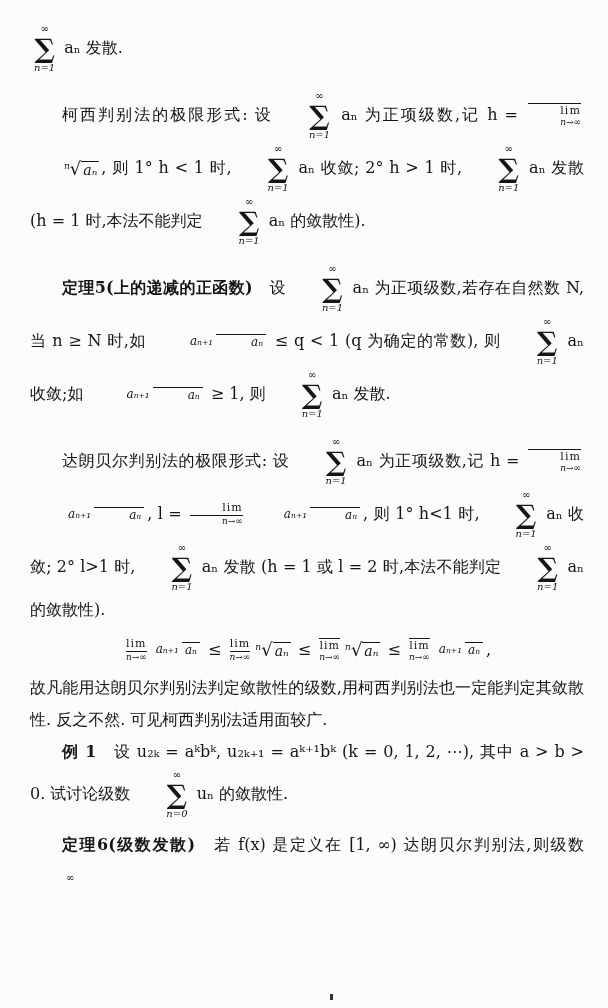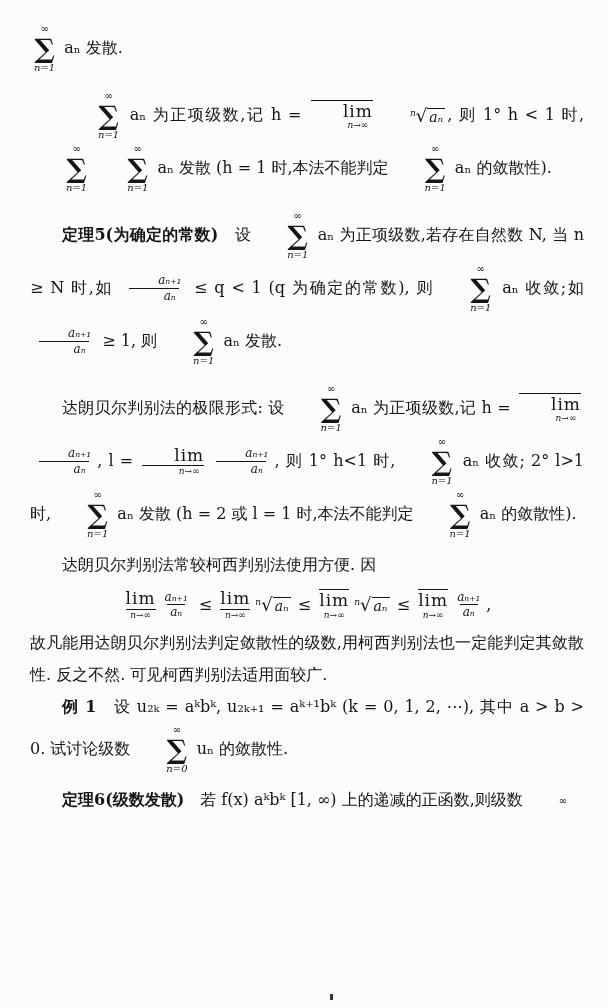--- a/index.html
+++ b/index.html
@@ -22,27 +22,27 @@
   
   .sum{display:inline-flex;flex-direction:column;align-items:center;
        vertical-align:middle;line-height:1;margin:2px 4px;}
   .s-sup{font-size:10px;line-height:1;}
   .s-sigma{font-size:27px;font-weight:bold;line-height:1;margin:1px 0;}
   .s-sub{font-size:10px;line-height:1;font-style:italic;}
 
   
   .lim{display:inline-flex;flex-direction:column;align-items:center;
        vertical-align:middle;line-height:1;margin:0 3px;}
-  .l-word{font-size:17px;line-height:1.1;letter-spacing:1px;}
+  .l-word{font-size:11px;line-height:1.1;letter-spacing:1px;}
   .lim.ol .l-word{border-top:1.5px solid #151515;padding-top:1px;}
   .lim.ul .l-word{border-bottom:1.5px solid #151515;padding-bottom:1px;}
   .l-sub{font-size:9px;line-height:1.2;font-style:italic;}
 
   
-  .frac{display:inline-flex;flex-direction:column;align-items:center;
+  .frac{display:inline-flex;flex-direction:row;align-items:center;
         vertical-align:middle;line-height:1;margin:0 3px;font-style:italic;}
   .f-num{font-size:12px;line-height:1.1;padding:0 3px;}
   .f-den{font-size:12px;line-height:1.1;padding:1px 3px 0;border-top:1.3px solid #151515;}
 
   
   .root{display:inline-block;vertical-align:middle;margin:0 2px;font-style:italic;text-align:center;}
   .r-idx{font-size:9px;vertical-align:super;}
   .r-sign{font-size:18px;font-style:normal;}
   .r-rad{font-size:14px;border-top:1.3px solid #151515;padding:0 2px;}
 
@@ -59,44 +59,44 @@
 
   <p>
     <span class="sum">
         <span class="s-sup">∞</span>
         <span class="s-sigma">∑</span>
         <span class="s-sub">n=1</span>
       </span><span class="run"> aₙ 发散.</span>
   </p>
 
   <p class="indent mt-md">
-    <span class="sum">
+    <span class="run">柯西判别法的极限形式: 设</span><span class="sum">
         <span class="s-sup">∞</span>
         <span class="s-sigma">∑</span>
         <span class="s-sub">n=1</span>
       </span><span class="run"> aₙ 为正项级数,记 h = </span><span class="lim ol">
         <span class="l-word">lim</span>
         <span class="l-sub">n→∞</span>
       </span><span class="root"><span class="r-idx">n</span><span class="r-sign">√</span><span class="r-rad">aₙ</span></span><span class="run">, 则 1° h &lt; 1 时,</span><span class="sum">
         <span class="s-sup">∞</span>
         <span class="s-sigma">∑</span>
         <span class="s-sub">n=1</span>
-      </span><span class="sum">
+      </span><span class="run"> aₙ 收敛; 2° h &gt; 1 时,</span><span class="sum">
         <span class="s-sup">∞</span>
         <span class="s-sigma">∑</span>
         <span class="s-sub">n=1</span>
       </span><span class="run"> aₙ 发散 (h = 1 时,本法不能判定</span><span class="sum">
         <span class="s-sup">∞</span>
         <span class="s-sigma">∑</span>
         <span class="s-sub">n=1</span>
       </span><span class="run"> aₙ 的敛散性).</span>
   </p>
 
   <p class="indent mt-md">
-    <span class="run bold">定理5(为确定的常数)</span><span class="run">　设</span><span class="sum">
+    <span class="run bold">定理5(上的递减的正函数)</span><span class="run">　设</span><span class="sum">
         <span class="s-sup">∞</span>
         <span class="s-sigma">∑</span>
         <span class="s-sub">n=1</span>
       </span><span class="run"> aₙ 为正项级数,若存在自然数 N, 当 n ≥ N 时,如 </span><span class="frac">
         <span class="f-num">aₙ₊₁</span>
         <span class="f-den">aₙ</span>
       </span><span class="run"> ≤ q &lt; 1 (q 为确定的常数), 则</span><span class="sum">
         <span class="s-sup">∞</span>
         <span class="s-sigma">∑</span>
         <span class="s-sub">n=1</span>
@@ -128,30 +128,27 @@
         <span class="f-num">aₙ₊₁</span>
         <span class="f-den">aₙ</span>
       </span><span class="run">, 则 1° h&lt;1 时,</span><span class="sum">
         <span class="s-sup">∞</span>
         <span class="s-sigma">∑</span>
         <span class="s-sub">n=1</span>
       </span><span class="run"> aₙ 收敛; 2° l&gt;1 时,</span><span class="sum">
         <span class="s-sup">∞</span>
         <span class="s-sigma">∑</span>
         <span class="s-sub">n=1</span>
-      </span><span class="run"> aₙ 发散 (h = 2 或 l = 1 时,本法不能判定</span><span class="sum">
+      </span><span class="run"> aₙ 发散 (h = 1 或 l = 2 时,本法不能判定</span><span class="sum">
         <span class="s-sup">∞</span>
         <span class="s-sigma">∑</span>
         <span class="s-sub">n=1</span>
       </span><span class="run"> aₙ 的敛散性).</span>
   </p>
 
-  <p class="indent mt-sm">
-    <span class="run">达朗贝尔判别法常较柯西判别法使用方便. 因</span>
-  </p>
 
   <p class="formula-line">
     <span class="lim ul">
         <span class="l-word">lim</span>
         <span class="l-sub">n→∞</span>
       </span><span class="frac">
         <span class="f-num">aₙ₊₁</span>
         <span class="f-den">aₙ</span>
       </span><span class="run"> ≤ </span><span class="lim ul">
         <span class="l-word">lim</span>
@@ -176,21 +173,21 @@
     <span class="run bold">例 1</span><span class="run">　设 u₂ₖ = aᵏbᵏ, u₂ₖ₊₁ = aᵏ⁺¹bᵏ (k = 0, 1, 2, ⋯), 其中 a &gt; b &gt; 0. 试讨论级数</span><span class="sum">
         <span class="s-sup">∞</span>
         <span class="s-sigma">∑</span>
         <span class="s-sub">n=0</span>
       </span><span class="run"> uₙ 的敛散性.</span>
   </p>
 
 
 
   <p class="indent mt-sm">
-    <span class="run bold">定理6(级数发散)</span><span class="run">　若 f(x) aᵏbᵏ [1, ∞) 上的递减的正函数,则级数</span><span class="sum">
+    <span class="run bold">定理6(级数发散)</span><span class="run">　若 f(x) 是定义在 [1, ∞) 达朗贝尔判别法,则级数</span><span class="sum">
         <span class="s-sup">∞</span>
       </span>
   </p>
 
 </div>
 
 <div class="page-number">• 227 •</div>
 <div class="speck"></div>
 
 </body></html>

